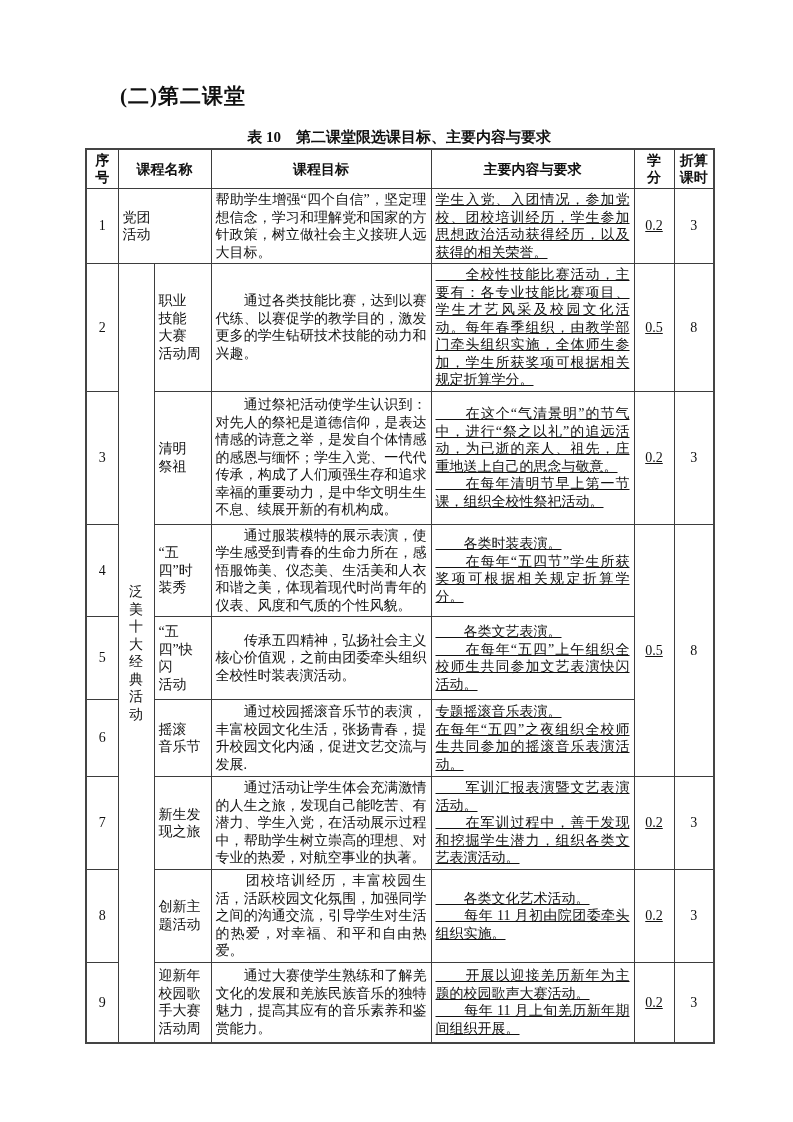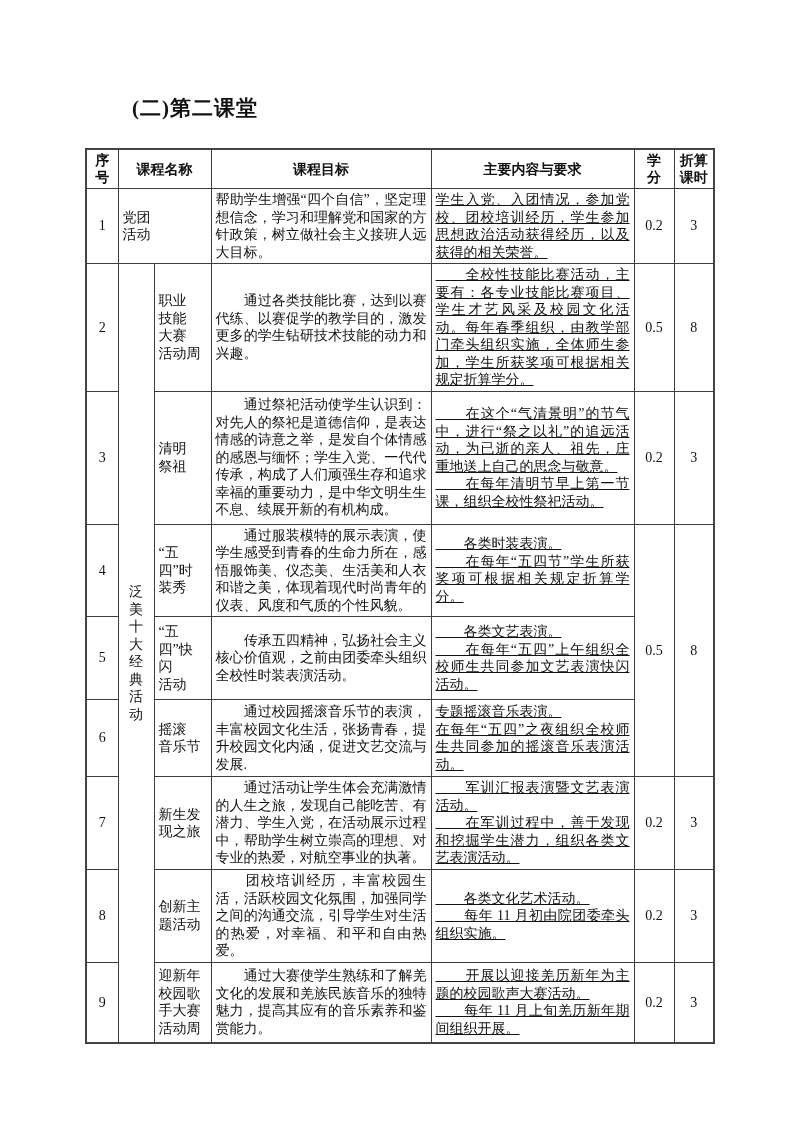--- a/index.html
+++ b/index.html
@@ -13,21 +13,21 @@
     position: relative;
     width: 793px;
     height: 1122px;
     background: #ffffff;
     overflow: hidden;
   }
   .section-heading {
     position: absolute;
     left: 120px;
     top: 82px;
-    margin: 12px;
+    margin: 0;
     font-size: 21px;
     font-weight: bold;
     letter-spacing: 1px;
     white-space: pre;
   }
   .table-title {
     position: absolute;
     left: 85px;
     top: 128px;
     width: 628px;
@@ -59,30 +59,31 @@
     font-weight: bold;
     text-align: center;
     white-space: pre-line;
     line-height: 17px;
   }
   .c-no      { text-align: center; }
   .c-group   { text-align: center; white-space: pre-line; line-height: 18.5px; }
   .c-name    { text-align: left; white-space: pre-line; }
   .c-goal    { text-align: justify; text-justify: inter-character; white-space: pre-line; font-family: Liberation Serif, serif; }
   .c-content { text-align: justify; text-justify: inter-character; white-space: pre-line; text-decoration: underline; }
-  .c-credit  { text-align: center; }
+  .c-credit  { text-align: center; text-decoration: underline; }
   .c-hours   { text-align: center; }
 </style>
 </head>
 <body>
 
 <div class="page">
 
   <h2 class="section-heading">(二)第二课堂</h2>
 
+  <div class="table-title">表 10　第二课堂限选课目标、主要内容与要求</div>
 
   <table class="course">
     <colgroup>
       <col style="width:32px">
       <col style="width:36px">
       <col style="width:57px">
       <col style="width:220px">
       <col style="width:203px">
       <col style="width:40px">
       <col style="width:40px">

